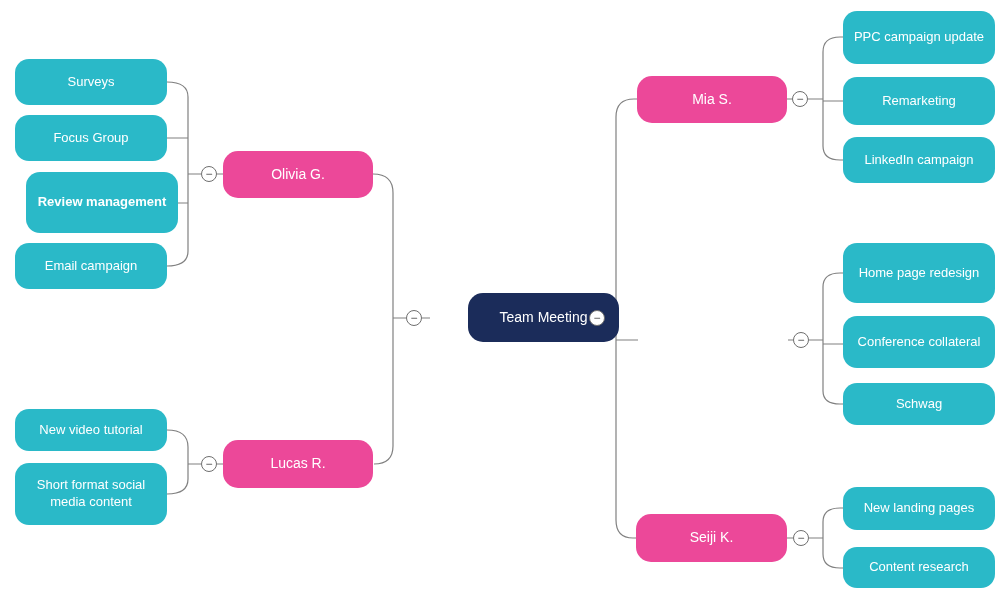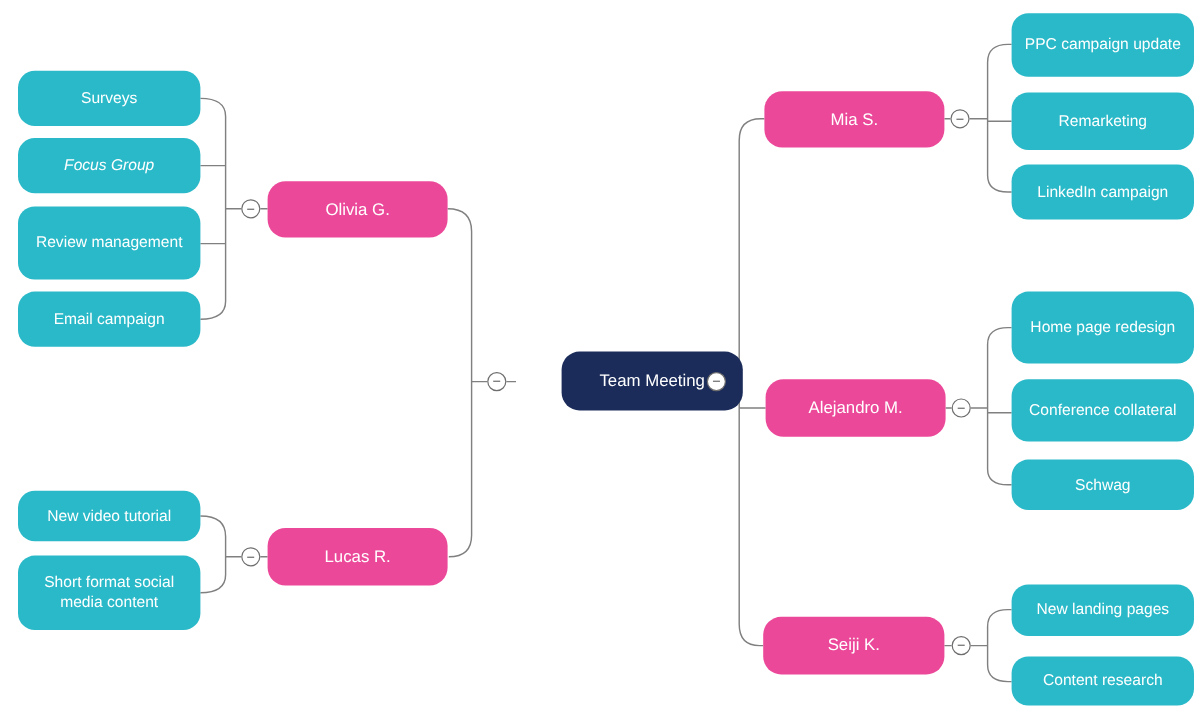--- a/index.html
+++ b/index.html
@@ -91,29 +91,28 @@
 
     <path d="M787,538 L793,538 M809,538 L823,538 M823,522 L823,554 M823,522 Q823,508 840,508 L843,508 M823,554 Q823,568 840,568 L843,568"></path>
   </svg>
 
   <div class="node root" style="left:430px; top:293px; width:151px; height:49px;margin-left:38px;">Team Meeting</div>
 
   <div class="node person" style="left:223px; top:151px; width:150px; height:47px;">Olivia G.</div>
   <div class="node person" style="left:223px; top:440px; width:150px; height:48px;">Lucas R.</div>
 
   <div class="node sub" style="left:15px; top:59px; width:152px; height:46px;">Surveys</div>
-  <div class="node sub" style="left:15px; top:115px; width:152px; height:46px;font-style:italic;">Focus Group</div>
-  <div class="node sub" style="left:15px; top:172px; width:152px; height:61px;">Review management</div>
+  <div class="node sub" style="left:15px; top:115px; width:152px; height:46px;">Focus Group</div>
+  <div class="node sub" style="left:26px; top:172px; width:152px; height:61px;font-weight:bold;">Review management</div>
   <div class="node sub" style="left:15px; top:243px; width:152px; height:46px;">Email campaign</div>
 
   <div class="node sub" style="left:15px; top:463px; width:152px; height:62px;">Short format social media content</div>
   <div class="node sub" style="left:15px; top:409px; width:152px; height:42px;">New video tutorial</div>
 
   <div class="node person" style="left:637px; top:76px; width:150px; height:47px;">Mia S.</div>
-  <div class="node person" style="left:638px; top:316px; width:150px; height:48px;">Alejandro M.</div>
   <div class="node person" style="left:636px; top:514px; width:151px; height:48px;">Seiji K.</div>
 
   <div class="node sub" style="left:843px; top:11px; width:152px; height:53px;">PPC campaign update</div>
   <div class="node sub" style="left:843px; top:77px; width:152px; height:48px;">Remarketing</div>
   <div class="node sub" style="left:843px; top:137px; width:152px; height:46px;">LinkedIn campaign</div>
 
   <div class="node sub" style="left:843px; top:243px; width:152px; height:60px;">Home page redesign</div>
   <div class="node sub" style="left:843px; top:316px; width:152px; height:52px;">Conference collateral</div>
   <div class="node sub" style="left:843px; top:383px; width:152px; height:42px;">Schwag</div>
 

